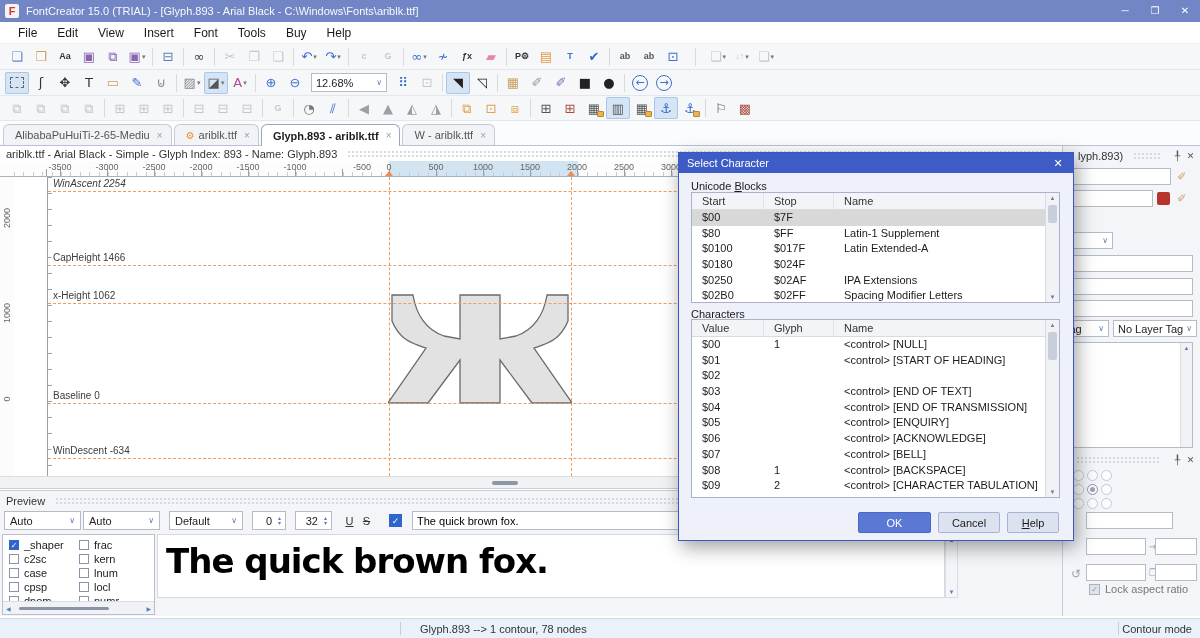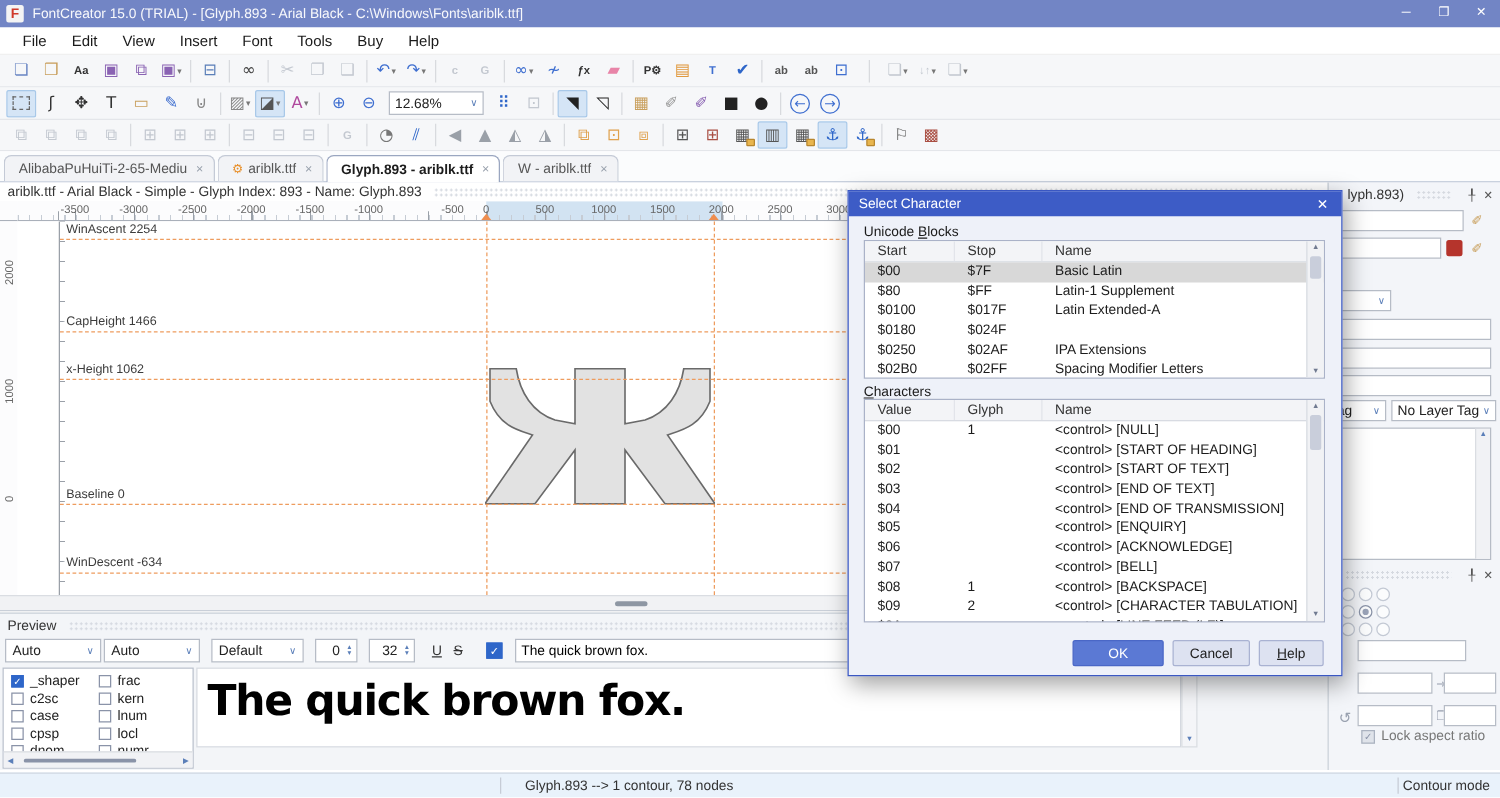--- a/index.html
+++ b/index.html
@@ -494,21 +494,21 @@
     <div class="vlab" style="top: 217px;">0</div>
   </div>
 <div class="abs" id="canvas">
   <div id="leftline"></div>
   <div class="vguide" style="left:375px"></div>
   <div class="vguide" style="left:557px"></div>
   <svg id="glyph-svg" width="184" height="110" viewBox="0 0 184 110">
     <path d="M4,1 L25,1 C28,20 38,36 56,42 L72,45 L72,1 L112,1 L112,45 L128,42 C146,36 156,20 159,1 L180,1 L180,27 C172,47 158,50 146,54 L184,109 L144,109 L112,66 L112,109 L72,109 L72,66 L40,109 L0,109 L38,54 C26,50 12,47 4,27 Z" fill="#e2e2e2" stroke="#6a6a6a" stroke-width="1.3"></path>
   </svg>
 <div class="gline" style="top: 14px;"></div>
-    <div class="glab" style="top: 1px;">WinAscent 2254</div>
+    <div class="glab" style="top: 1px; font-style: italic;">WinAscent 2254</div>
     <div class="gline" style="top: 88px;"></div>
     <div class="glab" style="top: 75px;">CapHeight 1466</div>
     <div class="gline" style="top: 126px;"></div>
     <div class="glab" style="top: 113px;">x-Height 1062</div>
     <div class="gline" style="top: 226px;"></div>
     <div class="glab" style="top: 213px;">Baseline 0</div>
     <div class="gline" style="top: 281px;"></div>
     <div class="glab" style="top: 268px;">WinDescent -634</div>
   </div>
 <div class="abs" id="hscroll">
@@ -691,21 +691,20 @@
   <div class="glabel" style="top:27px" id="lbl-blocks">Unicode <u>B</u>locks</div>
   <div class="dtable" style="top:39px;height:111px" id="tbl-blocks">
       <div class="thead">
         <span class="c1">Start</span>
         <span class="c2">Stop</span>
         <span class="c3">Name</span>
       </div>
       <div class="trow selrow">
         <span class="c1">$00</span>
         <span class="c2">$7F</span>
-        <span class="c3">Basic Latin</span>
       </div>
       <div class="trow">
         <span class="c1">$80</span>
         <span class="c2">$FF</span>
         <span class="c3">Latin-1 Supplement</span>
       </div>
       <div class="trow">
         <span class="c1">$0100</span>
         <span class="c2">$017F</span>
         <span class="c3">Latin Extended-A</span>
@@ -739,21 +738,20 @@
         <span class="c3">&lt;control&gt; [NULL]</span>
       </div>
       <div class="trow">
         <span class="c1">$01</span>
         <span class="c2"></span>
         <span class="c3">&lt;control&gt; [START OF HEADING]</span>
       </div>
       <div class="trow">
         <span class="c1">$02</span>
         <span class="c2"></span>
-        <span class="c3">&lt;control&gt; [START OF TEXT]</span>
       </div>
       <div class="trow">
         <span class="c1">$03</span>
         <span class="c2"></span>
         <span class="c3">&lt;control&gt; [END OF TEXT]</span>
       </div>
       <div class="trow">
         <span class="c1">$04</span>
         <span class="c2"></span>
         <span class="c3">&lt;control&gt; [END OF TRANSMISSION]</span>

